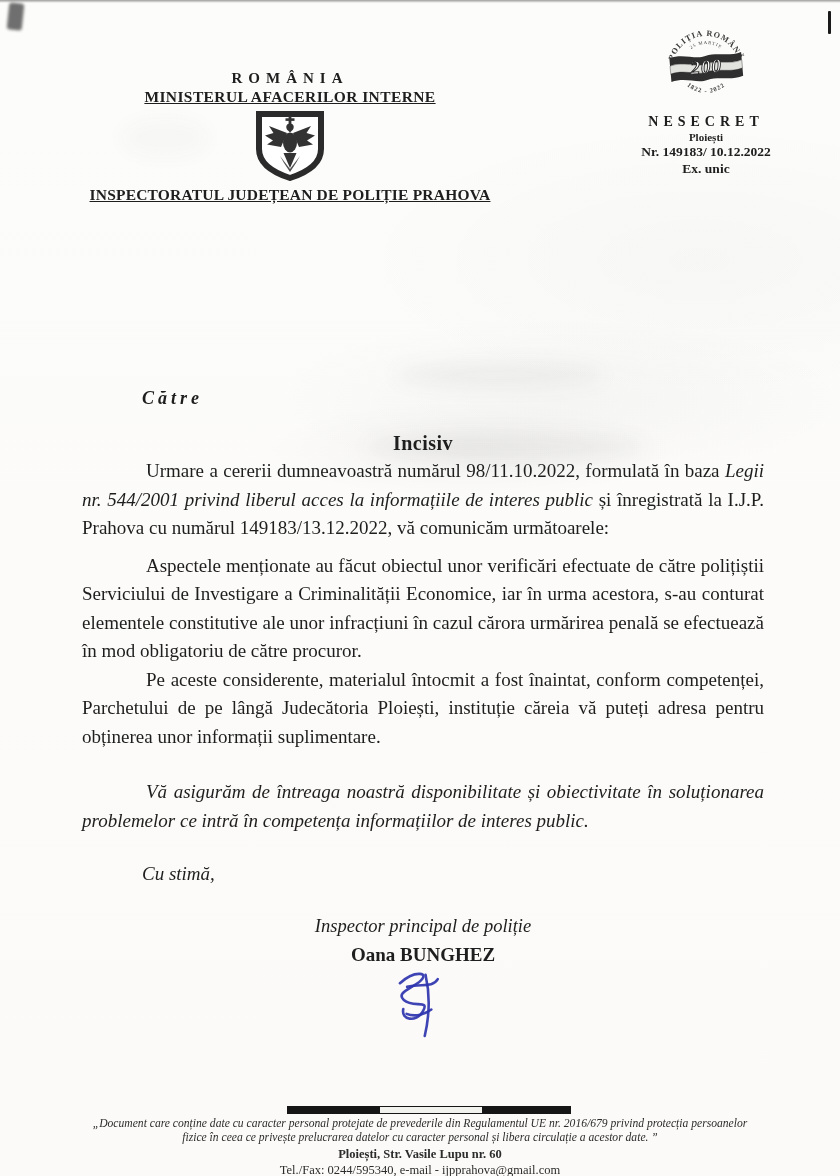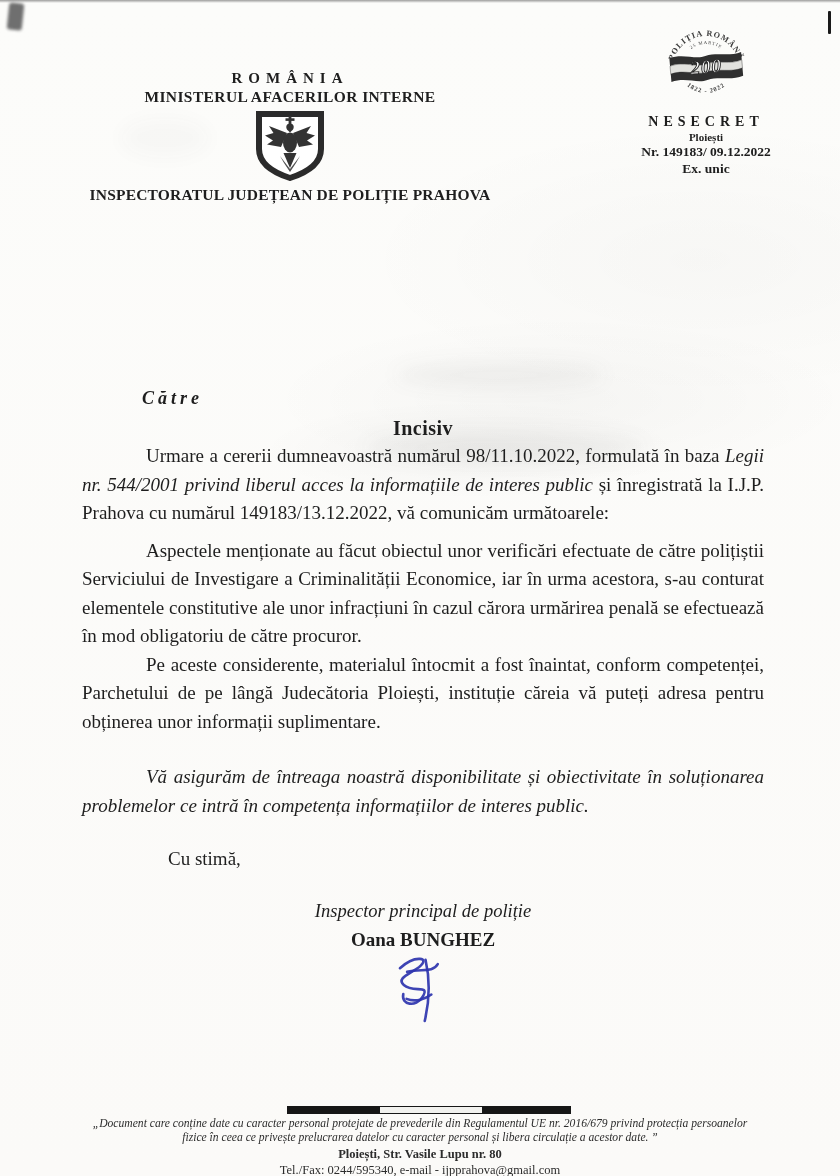--- a/index.html
+++ b/index.html
@@ -19,43 +19,43 @@
     background:#6f6f6f;filter:blur(1.6px);transform:rotate(6deg);}
   .pen-mark{position:absolute;left:828px;top:11px;width:3px;height:23px;background:#1a1a1a;border-radius:1px;}
   .smudge{position:absolute;background:rgba(60,60,60,0.05);filter:blur(9px);border-radius:50%;}
   .smudge.s1{left:395px;top:362px;width:210px;height:26px;}
   .smudge.s2{left:365px;top:432px;width:280px;height:30px;}
   .smudge.s3{left:120px;top:118px;width:90px;height:40px;opacity:.5;}
 
   
   .header-left{position:absolute;left:80px;top:70px;width:420px;text-align:center;}
   .country{font-weight:bold;font-size:15px;letter-spacing:6px;}
-  .ministry{font-weight:bold;font-size:15.5px;letter-spacing:.4px;margin-top:1px;}
+  .ministry{font-weight:bold;font-size:15.5px;letter-spacing:.4px;margin-top:1px;text-decoration:underline;}
   .coat{display:block;margin:5px auto 2px auto;}
-  .inspectorate{font-weight:bold;font-size:15.5px;letter-spacing:.2px;margin-top:5px;}
+  .inspectorate{font-weight:bold;font-size:15.5px;letter-spacing:.2px;margin-top:5px;text-decoration:underline;}
 
   
   .header-right{position:absolute;left:606px;top:20px;width:200px;text-align:center;}
   .logo{display:block;margin:0 auto;}
   .nesecret{font-weight:bold;font-size:14px;letter-spacing:5px;margin-top:4px;}
   .city{font-weight:bold;font-size:11px;margin-top:1px;}
   .regnum{font-weight:bold;font-size:13.5px;margin-top:1px;}
   .copy{font-weight:bold;font-size:13.5px;margin-top:1px;}
 
   
   .bodytext{position:absolute;left:82px;top:384px;width:682px;font-size:19px;line-height:28.5px;text-align:justify;}
   .salutation{font-weight:bold;font-style:italic;letter-spacing:4px;font-size:18px;margin-left:60px;}
-  .addressee{font-weight:bold;font-size:20px;text-align:center;letter-spacing:.5px;margin-top:1px;}
+  .addressee{font-weight:bold;font-size:20px;text-align:center;letter-spacing:.5px;margin-top:16px;}
   .para{margin:0;text-indent:64px;}
   .p1{margin-bottom:9px;}
   .p2{margin-bottom:0;}
   .p3{margin-bottom:27px;}
   .p4{font-style:italic;margin-bottom:0;}
   .law{font-style:italic;}
-  .closing{font-size:19px;margin-top:25px;margin-left:86px;}
+  .closing{font-style:italic;font-size:19px;margin-top:25px;margin-left:60px;}
   .sig-block{margin-top:23px;text-align:center;}
   .sig-role{font-weight:bold;font-size:19px;}
   .sig-rank{font-style:italic;font-size:18.5px;margin-top:1px;}
   .sig-name{font-weight:bold;font-size:19px;margin-top:1px;}
   .signature{display:block;margin:-4px auto 0 auto;transform:rotate(-3deg) translateX(-8px);}
   .signature path{stroke:var(--signature-blue,#2e34ae);fill:none;stroke-width:2.6;stroke-linecap:round;opacity:.92;}
 
   
   .footer-bar{position:absolute;left:287px;top:1106px;width:284px;height:8px;display:flex;}
   .footer-bar .seg-a{width:92px;background:#161616;}
@@ -117,21 +117,21 @@
       </g>
       <g transform="rotate(-5 48 44)">
         <path d="M12,35 C26,31 38,39 48,36 C60,33 72,39 84,35 L84,43 C72,47 60,41 48,44 C38,47 26,39 12,43 Z" fill="#2f2f2f"></path>
         <path d="M12,43 C26,39 38,47 48,44 C60,41 72,47 84,43 L84,51 C72,55 60,49 48,52 C38,55 26,47 12,51 Z" fill="#e2e2de" stroke="#555" stroke-width=".5"></path>
         <path d="M12,51 C26,47 38,55 48,52 C60,49 72,55 84,51 L84,59 C72,63 60,57 48,60 C38,63 26,55 12,59 Z" fill="#2f2f2f"></path>
         <text x="48" y="53" text-anchor="middle" font-family="Liberation Serif, serif" font-size="19" font-weight="bold" font-style="italic" fill="#fafafa" stroke="#222" stroke-width=".9" letter-spacing="1">200</text>
       </g>
     </svg>
     <div class="nesecret">NESECRET</div>
     <div class="city">Ploiești</div>
-    <div class="regnum">Nr. 149183/ 09.12.2022</div>
+    <div class="regnum">Nr. 149183/ 10.12.2022</div>
     <div class="copy">Ex. unic</div>
   </aside>
 
   <main class="bodytext">
     <div class="salutation">Către</div>
     <div class="addressee">Incisiv</div>
 
     <p class="para p1"><span>Urmare a cererii dumneavoastră numărul 98/11.10.2022, formulată în baza </span><em class="law">Legii nr. 544/2001 privind liberul acces la informațiile de interes public</em><span> și înregistrată la I.J.P. Prahova cu numărul 149183/13.12.2022, vă comunicăm următoarele:</span></p>
 
     <p class="para p2">Aspectele menționate au făcut obiectul unor verificări efectuate de către polițiștii Serviciului de Investigare a Criminalității Economice, iar în urma acestora, s-au conturat elementele constitutive ale unor infracțiuni în cazul cărora urmărirea penală se efectuează în mod obligatoriu de către procuror.</p>
@@ -152,17 +152,17 @@
     </div>
   </main>
 
   <div class="footer-bar">
     <div class="seg-a"></div>
     <div class="seg-b"></div>
     <div class="seg-c"></div>
   </div>
   <footer class="footer">
     <div class="notice">„Document care conține date cu caracter personal protejate de prevederile din Regulamentul UE nr. 2016/679 privind protecția persoanelor fizice în ceea ce privește prelucrarea datelor cu caracter personal și libera circulație a acestor date. ”</div>
-    <div class="address">Ploiești, Str. Vasile Lupu nr. 80</div>
+    <div class="address">Ploiești, Str. Vasile Lupu nr. 60</div>
     <div class="contact">Tel./Fax: 0244/595340, e-mail - ijpprahova@gmail.com</div>
   </footer>
 
 </div>
 
 </body></html>

